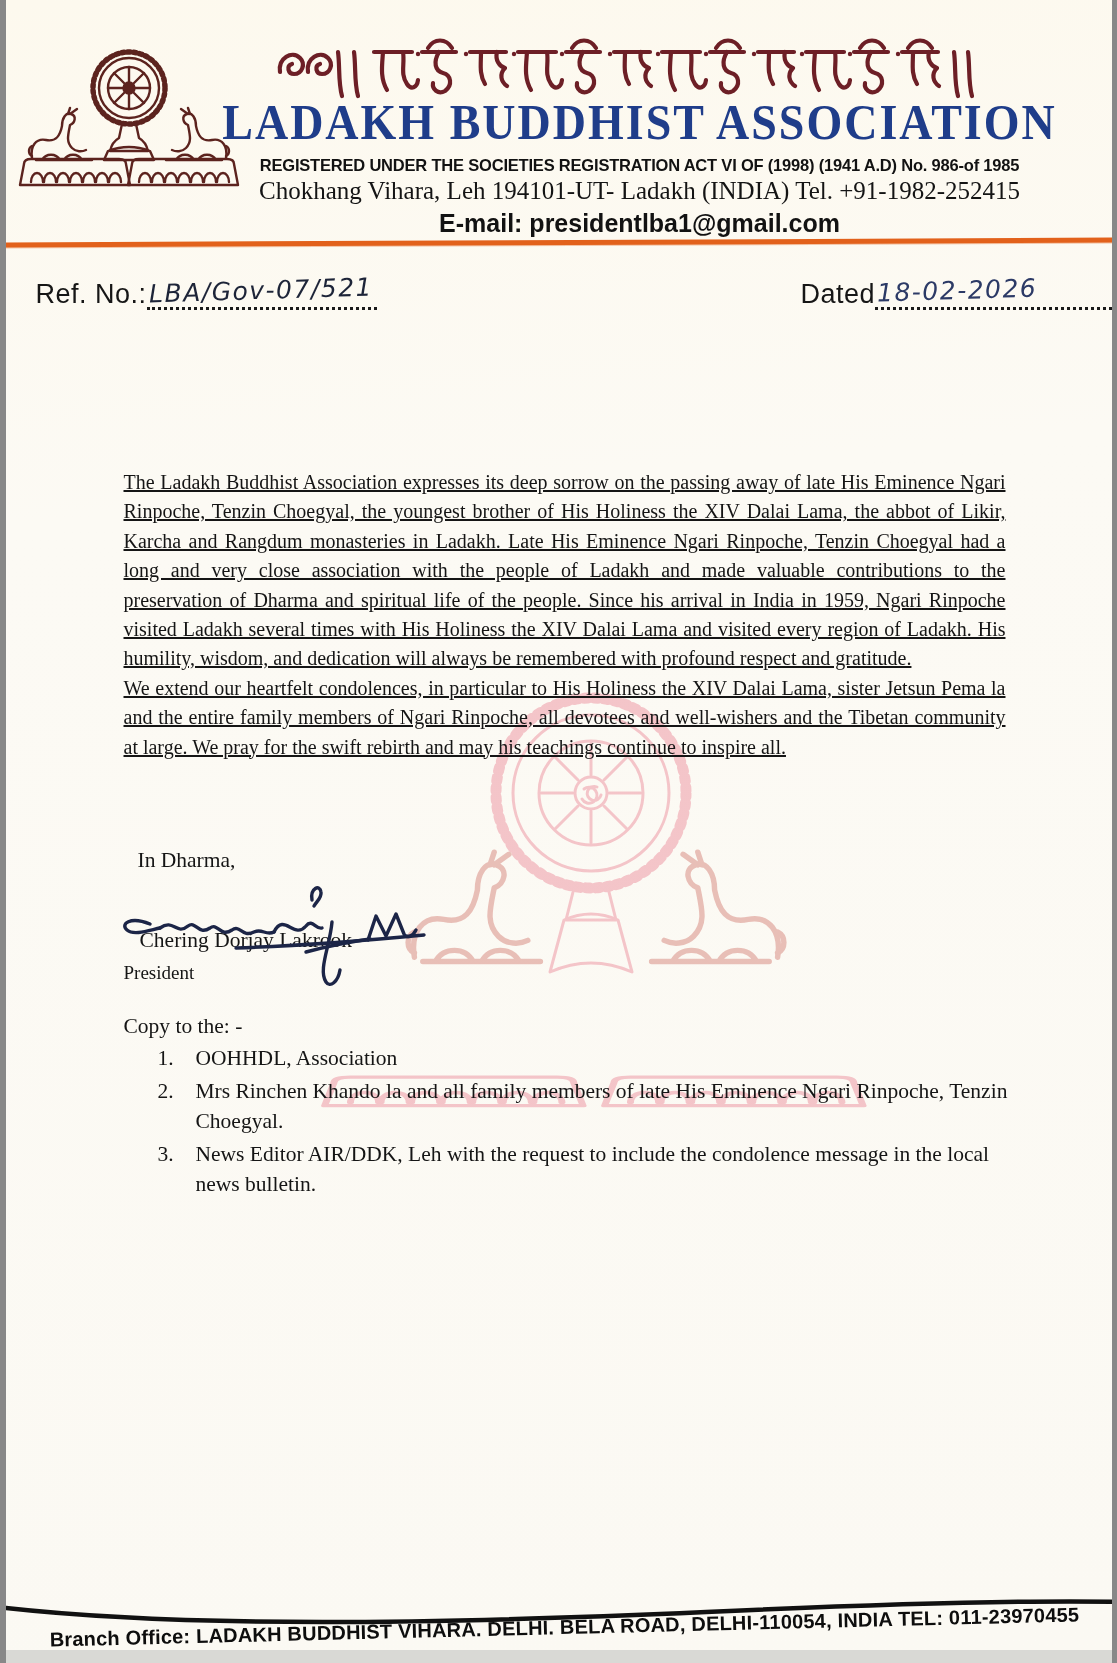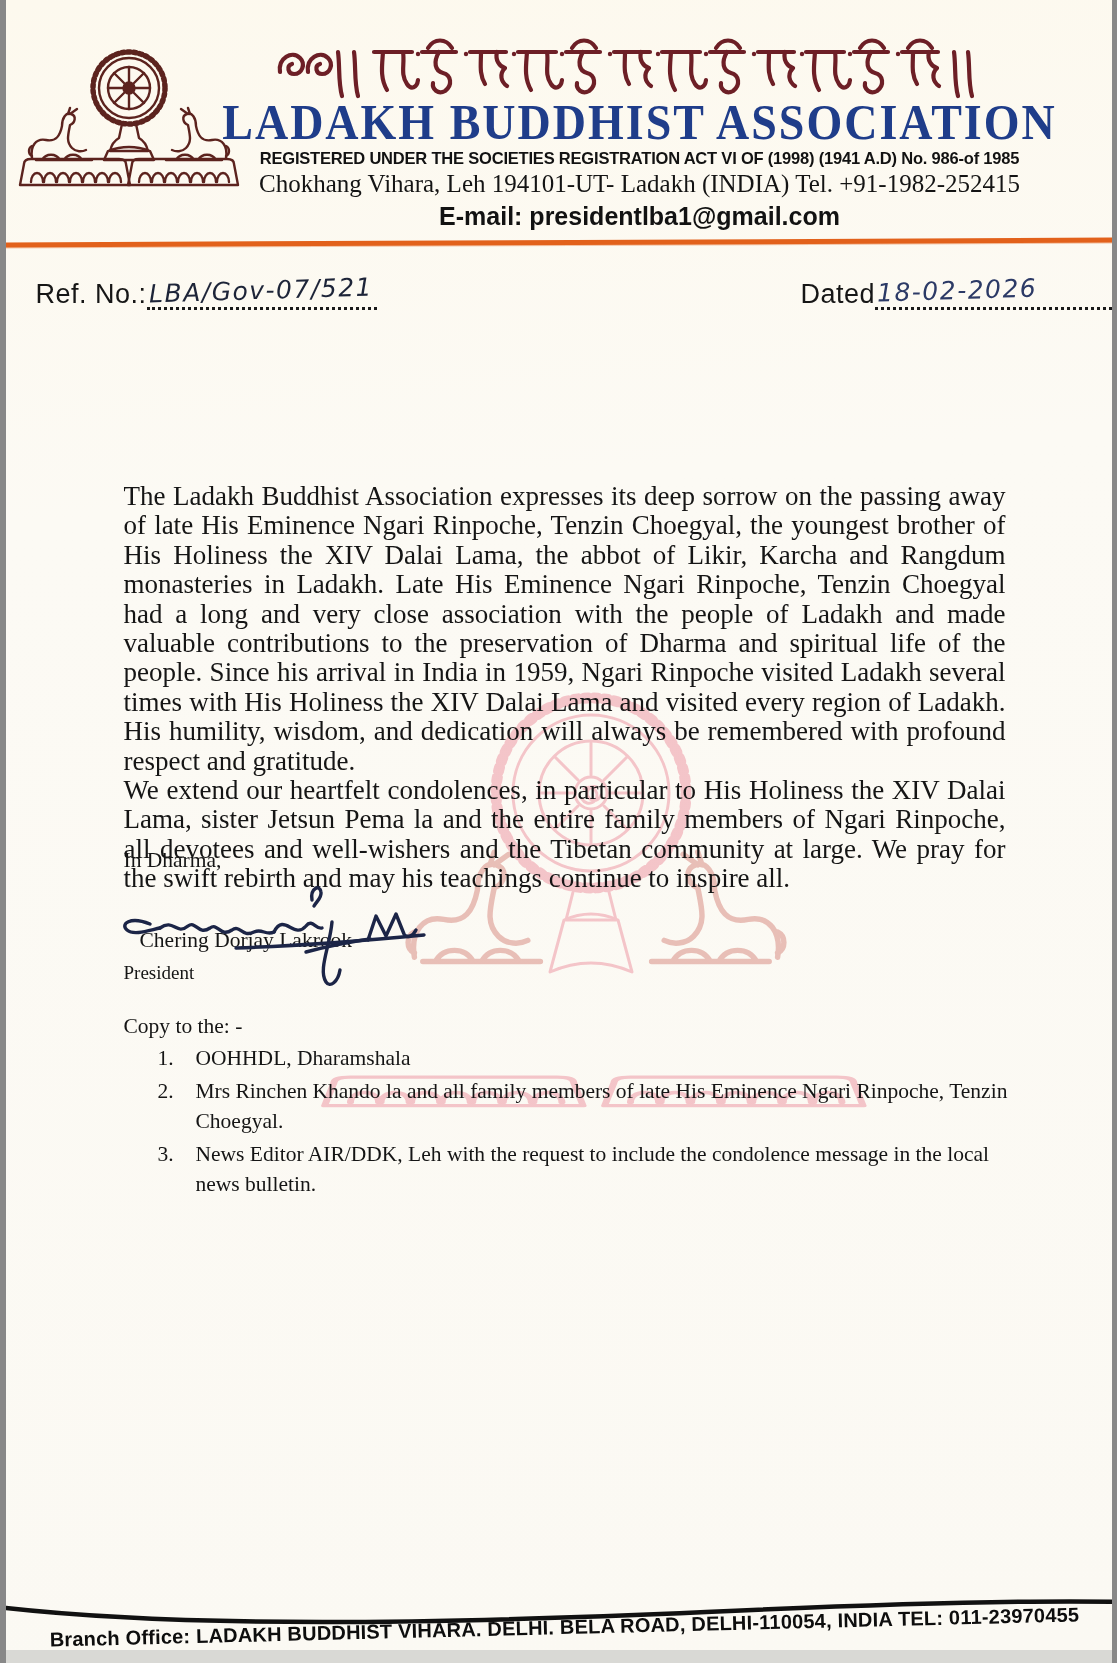--- a/index.html
+++ b/index.html
@@ -12,21 +12,21 @@
   
   .logo{position:absolute;left:12px;top:40px;width:222px;height:148px;}
   .tibetan{position:absolute;left:268px;top:38px;width:765px;height:70px;}
   .header-text{position:absolute;left:205px;top:96px;width:858px;text-align:center;}
   .org-name{
     font-family:"Liberation Serif",serif;font-weight:bold;font-size:46px;
     color:#1f3d8a;letter-spacing:2px;transform:scaleY(1.08);white-space:nowrap;
   }
   .reg-line{
     font-family:"Liberation Sans",sans-serif;font-weight:700;font-size:16.5px;
-    color:#121212;letter-spacing:-0.2px;white-space:nowrap;
+    color:#121212;margin-top:7px;letter-spacing:-0.2px;white-space:nowrap;
   }
   .addr-line{font-family:"Liberation Serif",serif;font-size:25px;color:#141414;margin-top:2px;white-space:nowrap;}
   .email-line{font-family:"Liberation Sans",sans-serif;font-weight:600;font-size:25px;color:#121212;margin-top:4px;}
   .orange-rule{position:absolute;left:0;top:240px;width:1117px;height:5px;background:#e2611b;transform:rotate(-0.25deg);box-shadow:0 1px 0 rgba(226,97,27,.35);}
   
   .ref-row{position:absolute;left:0;top:276px;width:1117px;height:46px;font-family:"Liberation Sans",sans-serif;}
   .ref-group{position:absolute;left:30px;top:0;white-space:nowrap;}
   .date-group{position:absolute;left:795px;top:0;white-space:nowrap;}
   .plabel{font-size:27px;color:#161616;letter-spacing:0.5px;}
   .dotline{display:inline-block;border-bottom:3px dotted #1a1a1a;padding:0 4px 1px 2px;min-height:30px;vertical-align:bottom;}
@@ -35,23 +35,23 @@
     letter-spacing:1.5px;display:inline-block;transform:rotate(-1.8deg);
   }
   .hand-ref{color:#1d2438;}
   .hand-date{color:#2c3a66;}
   .date-dots{min-width:255px;}
   
   .doc-title{
     position:absolute;left:0;top:391px;width:972px;text-align:center;
     font-weight:bold;font-size:22.5px;letter-spacing:0.6px;color:#111;
   }
-  .body-text{position:absolute;left:118px;top:482px;width:882px;font-size:27px;line-height:29.4px;text-align:justify;z-index:2;}
+  .body-text{position:absolute;left:118px;top:468px;width:882px;font-size:20px;line-height:29.4px;text-align:justify;z-index:2;text-decoration:underline;}
   .body-text p{margin:0;}
-  .closing{position:absolute;left:118px;top:848px;font-size:21.5px;z-index:2;}
+  .closing{position:absolute;left:132px;top:848px;font-size:21.5px;z-index:2;}
   .signature{position:absolute;left:110px;top:878px;width:330px;height:115px;z-index:3;}
   .sig-name{position:absolute;left:134px;top:928px;font-size:21.5px;z-index:2;}
   .sig-title{position:absolute;left:118px;top:962px;font-size:19px;z-index:2;}
   .copy-heading{position:absolute;left:118px;top:1014px;font-size:21.5px;z-index:2;}
   .copy-list{position:absolute;left:152px;top:1044px;width:860px;font-size:21.5px;line-height:29.4px;z-index:2;}
   .copy-item{display:flex;margin-bottom:4px;}
   .copy-num{width:38px;flex:0 0 38px;}
   .copy-text{flex:1;}
   
   .stamp{position:absolute;left:300px;top:688px;width:580px;height:490px;z-index:1;opacity:0.55;}
@@ -223,21 +223,21 @@
   </svg>
 
   <div class="sig-name">Chering Dorjay Lakrook</div>
   <div class="sig-title">President</div>
 
   <div class="copy-heading">Copy to the: -</div>
 
   <div class="copy-list">
     <div class="copy-item">
       <span class="copy-num">1.</span>
-      <span class="copy-text">OOHHDL, Dharamshala</span>
+      <span class="copy-text">OOHHDL, Association</span>
     </div>
     <div class="copy-item">
       <span class="copy-num">2.</span>
       <span class="copy-text">Mrs Rinchen Khando la and all family members of late His Eminence Ngari Rinpoche, Tenzin Choegyal.</span>
     </div>
     <div class="copy-item">
       <span class="copy-num">3.</span>
       <span class="copy-text">News Editor AIR/DDK, Leh with the request to include the condolence message in the local news bulletin.</span>
     </div>
   </div>

